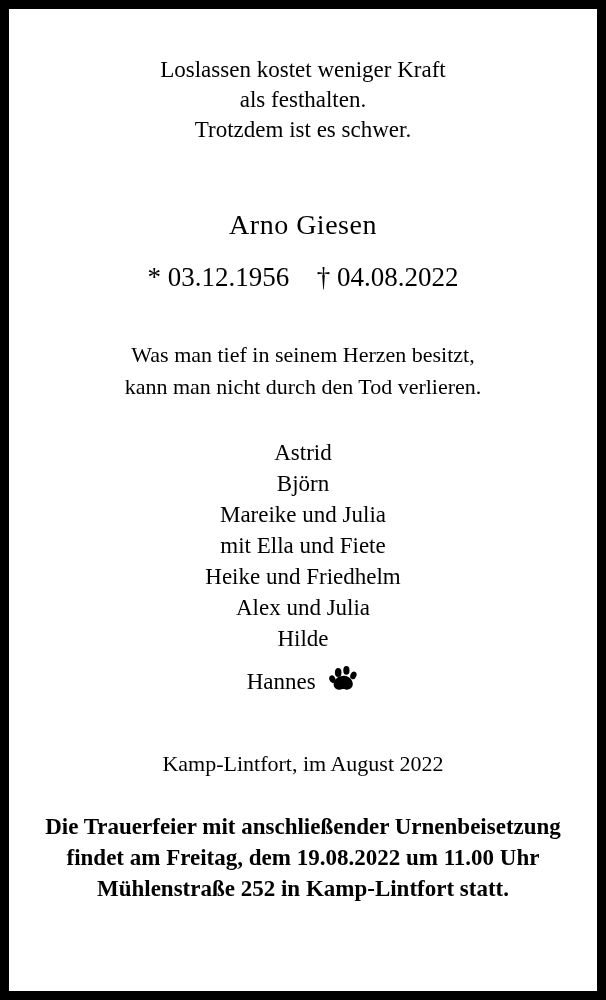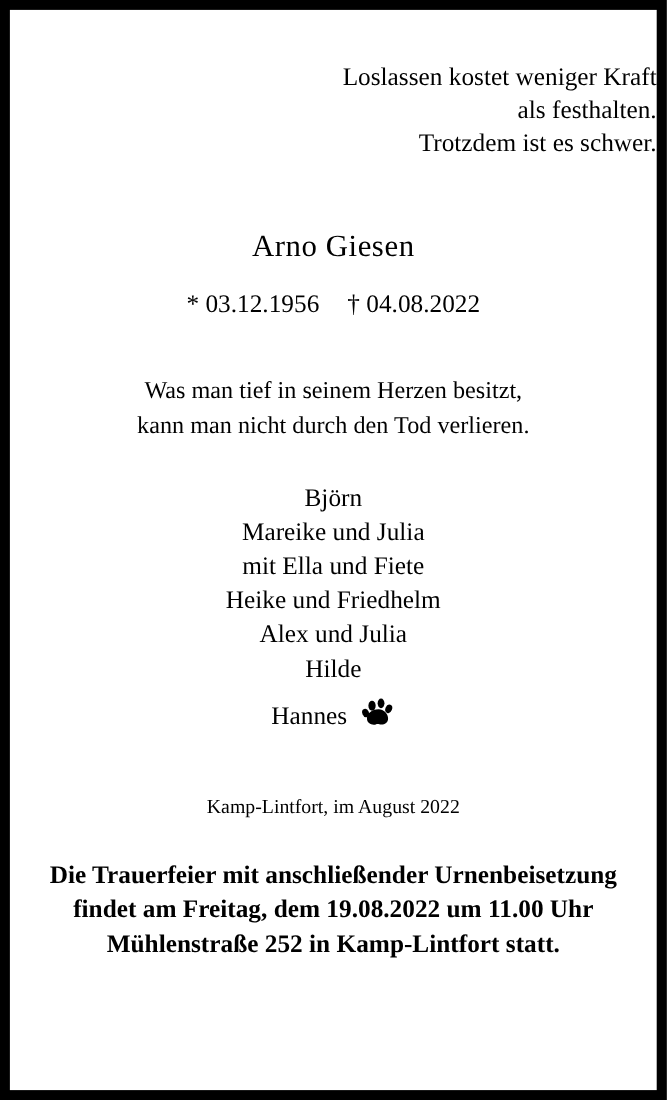--- a/index.html
+++ b/index.html
@@ -27,34 +27,33 @@
     align-items: center;
   }
   .block {
     width: 100%;
     text-align: center;
   }
   .quote-top {
     margin-top: 46px;
     font-size: 23px;
     line-height: 30px;
-    text-align: right;
   }
   .quote-top .line {
     display: block;
   }
   .name {
     margin-top: 56px;
     font-size: 28px;
     line-height: 48px;
     letter-spacing: 0.5px;
   }
   .dates {
     margin-top: 14px;
-    font-size: 23px;
+    font-size: 27px;
     line-height: 28px;
   }
   .dates .sep {
     display: inline-block;
     width: 14px;
   }
   .quote-mid {
     margin-top: 48px;
     font-size: 22px;
     line-height: 32px;
@@ -75,21 +74,21 @@
     margin-top: 11px;
     white-space: nowrap;
   }
   .paw {
     display: inline-block;
     vertical-align: -4px;
     margin-left: 8px;
   }
   .place-date {
     margin-top: 48px;
-    font-size: 18px;
+    font-size: 22px;
     line-height: 30px;
   }
   .ceremony {
     margin-top: 32px;
     font-size: 23px;
     line-height: 31px;
     font-weight: bold;
   }
   .ceremony .line {
     display: block;
@@ -115,20 +114,21 @@
     <span>†</span>
     <span>04.08.2022</span>
   </div>
 
   <div class="block quote-mid">
     <span class="line">Was man tief in seinem Herzen besitzt,</span>
     <span class="line">kann man nicht durch den Tod verlieren.</span>
   </div>
 
   <div class="block mourners">
+    <span class="line">Astrid</span>
     <span class="line">Björn</span>
     <span class="line">Mareike und Julia</span>
     <span class="line">mit Ella und Fiete</span>
     <span class="line">Heike und Friedhelm</span>
     <span class="line">Alex und Julia</span>
     <span class="line">Hilde</span>
     <span class="last-line">
       <span>Hannes</span>
       <span class="paw">
         <svg width="30" height="28" viewBox="0 0 30 28" xmlns="http://www.w3.org/2000/svg" aria-hidden="true">

